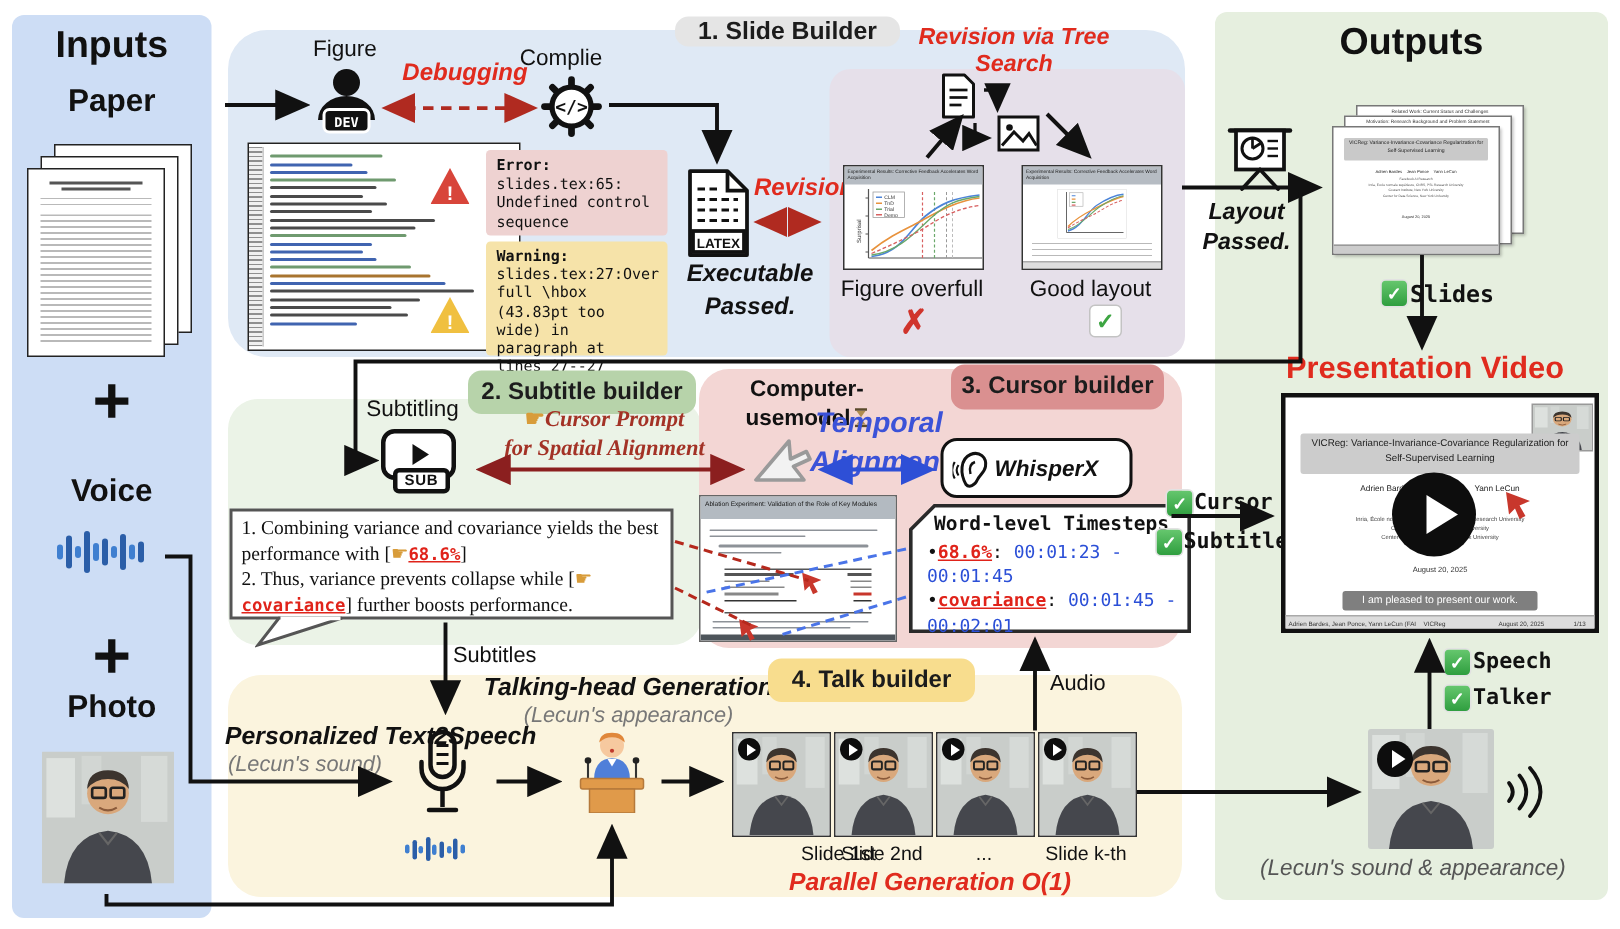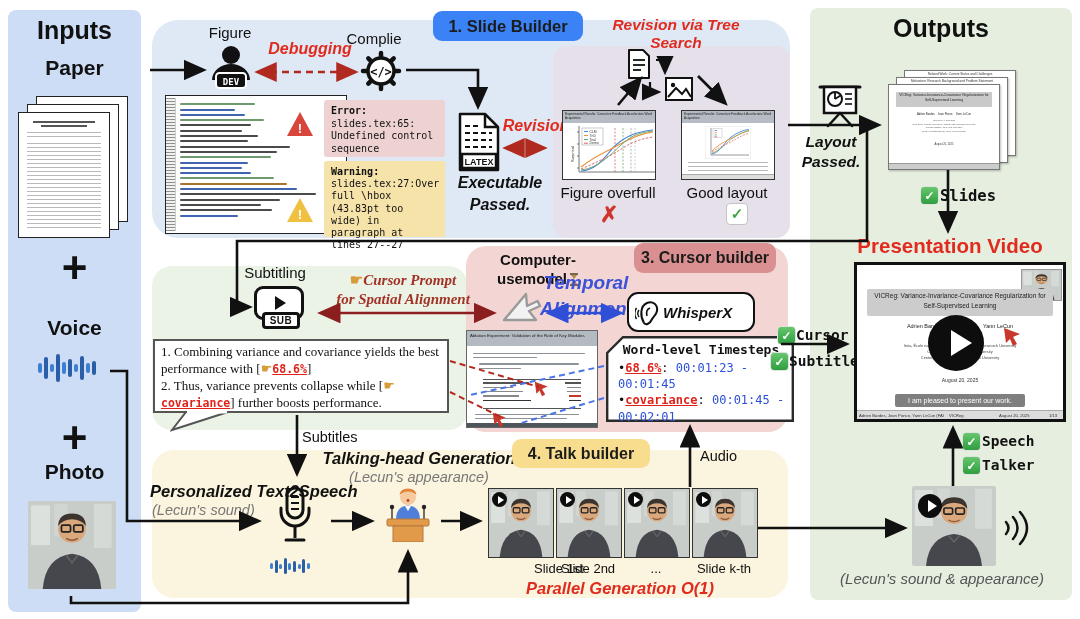--- a/index.html
+++ b/index.html
@@ -103,21 +103,21 @@
   </div>
 
   <div class="lbl c" style="left:8px;top:416px;width:133px;font-size:44px;font-weight:900;line-height:1;">+</div>
   <div class="lbl c b" style="left:8px;top:460px;width:133px;font-size:21px;">Photo</div>
   <div class="av" style="left:28px;top:500px;width:88px;height:90px;border-radius:2px;">
       <svg viewBox="0 0 60 60">
         <use href="#avatar"></use>
       </svg>
     </div>
 
-  <div class="badge" style="left:433px;top:11px;width:150px;height:30px;background:#3b82f6;font-size:16.5px;">1. Slide Builder</div>
+  <div class="badge" style="left:450px;top:11px;width:150px;height:20px;background:#e5e5e5;font-size:16.5px;">1. Slide Builder</div>
   <div class="lbl c b it red" style="left:586px;top:16px;width:180px;font-size:15.5px;">Revision via Tree Search</div>
 
   <div class="lbl c" style="left:204px;top:24px;width:52px;font-size:15px;">Figure</div>
   <div class="abs" style="left:208px;top:44px;width:46px;height:48px;">
     <svg width="46" height="48" viewBox="0 0 46 48">
       <circle cx="23" cy="11" r="9" fill="#111"></circle>
       <path d="M4,36 a19,16 0 0 1 38,0 Z" fill="#111"></path>
       <rect x="8" y="29" width="30" height="15" rx="3.5" fill="#111" stroke="#fff" stroke-width="2"></rect>
       <text x="23" y="40.5" text-anchor="middle" fill="#fff" font-size="9" font-weight="bold" font-family="DejaVu Sans Mono, monospace">DEV</text>
     </svg>
@@ -271,20 +271,21 @@
     </svg>
     <div class="abs stripes" style="left:6px;top:51px;width:80px;height:9px;"></div>
     <div class="abs" style="left:0;bottom:0;width:92px;height:4px;background:#ddd;border-top:0.5px solid #aaa;"></div>
   </div>
 
   <div class="lbl c" style="left:553px;top:184px;width:110px;font-size:15px;">Figure overfull</div>
   <div class="lbl c" style="left:681px;top:184px;width:92px;font-size:15px;">Good layout</div>
   <div class="cross" style="left:600px;top:202px;">✗</div>
   <div class="wcheck" style="left:726px;top:203px;">✓</div>
 
+  <div class="badge" style="left:312px;top:247px;width:152px;height:29px;background:#b7d3aa;">2. Subtitle builder</div>
   <div class="lbl c" style="left:240px;top:264px;width:70px;font-size:15px;">Subtitling</div>
   <div class="abs" style="left:254px;top:286px;width:50px;height:34px;background:#fff;border:3px solid #111;border-radius:9px;box-sizing:border-box;">
     <i style="position:absolute;left:18px;top:7px;width:0;height:0;border-style:solid;border-width:7px 0 7px 11px;border-color:transparent transparent transparent #111;"></i>
   </div>
   <div class="abs c b" style="left:262px;top:312px;width:38px;height:17px;background:#fff;border:3px solid #111;border-radius:4px;box-sizing:border-box;font-size:10px;line-height:11px;letter-spacing:0.5px;">SUB</div>
 
   <div class="lbl c b it dred" style="left:330px;top:271px;width:146px;font-size:15px;line-height:1.28;font-family:Liberation Serif, serif;">
     <span style="color:#d89c3a;font-style:normal;">☛</span><span>Cursor Prompt</span><br><span>for Spatial Alignment</span>
   </div>
 

